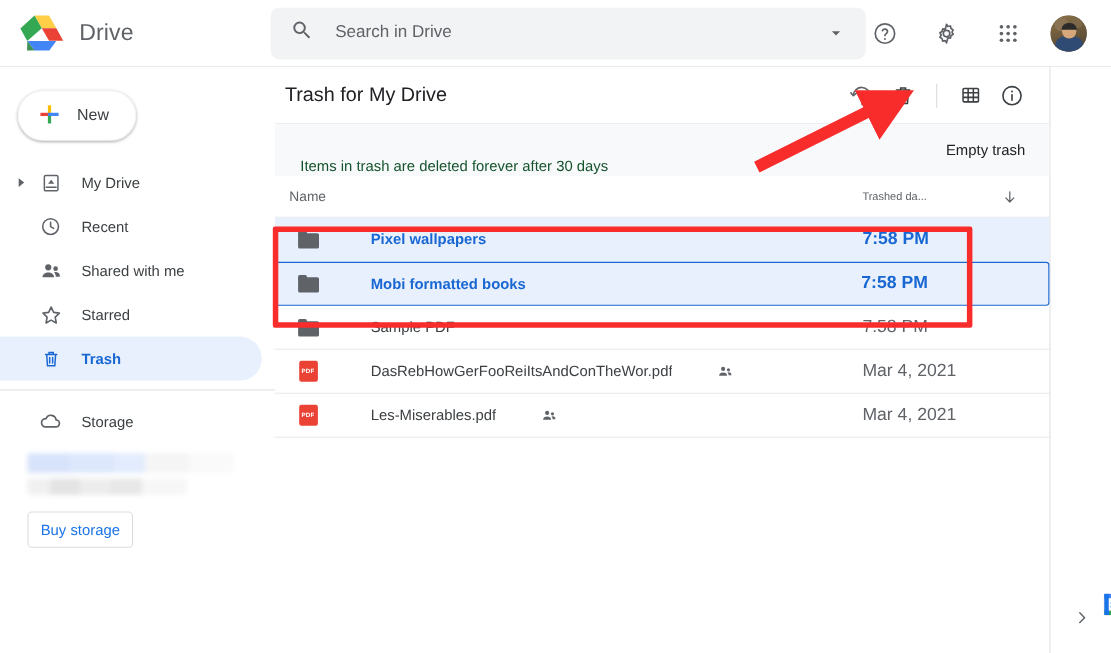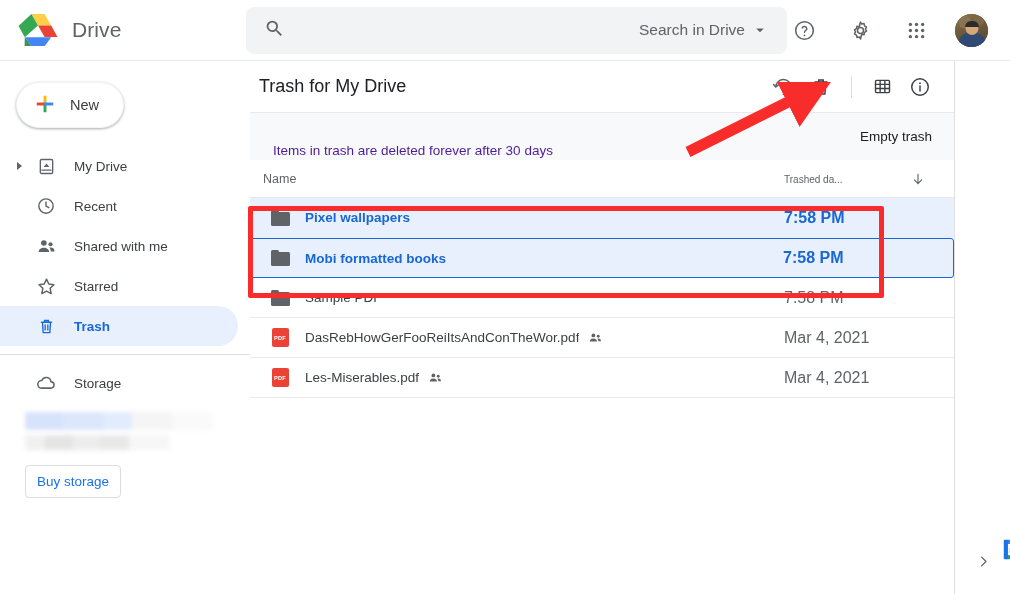--- a/index.html
+++ b/index.html
@@ -26,21 +26,21 @@
   }
 
   .searchwrap {
     width: 558px; height: 47px; background: #f1f3f4; border-radius: 8px;
     display: flex; align-items: center; padding: 0 12px 0 18px;
     margin-left: 3px;
   }
   .search-input {
     flex: 1; border: none; outline: none; background: transparent;
     font-size: 15.5px; color: #3c4043;
-    font-family: "Liberation Sans", sans-serif; padding-left: 20px; text-align: right;
+    font-family: "Liberation Sans", sans-serif; padding-left: 20px;
   }
   .search-input::placeholder { color: #5f6368; }
   .searchwrap svg { flex: 0 0 auto; }
   .search-caret { padding: 6px; border-radius: 50%; cursor: pointer; display:flex; }
 
   .top-actions {
     display: flex; align-items: center; gap: 22px;
     margin-left: auto; padding-right: 22px;
   }
   .icon-btn {
@@ -123,21 +123,21 @@
   }
   .page-title { font-size: 18px; color: #202124; font-weight: 400; }
   .head-actions { margin-left: auto; display: flex; align-items: center; gap: 4px; }
   .vdiv { width: 1px; height: 22px; background: #dadce0; margin: 0 9px; }
 
   .banner {
     margin: 0; height: 48px; background: #f8f9fa;
     display: flex; align-items: center; padding: 0 22px 0 23px;
     border-bottom: 1px solid #fff;
   }
-  .banner-text { font-size: 13.5px; color: #4c1d95; margin-top: 28px; }
+  .banner-text { font-size: 13.5px; color: #14532d; margin-top: 28px; }
   .empty-trash {
     margin-left: auto; font-size: 13.5px; color: #202124; font-weight: 500;
     cursor: pointer; background: none; border: none;
     font-family: "Liberation Sans", sans-serif;
   }
 
   .col-head {
     display: flex; align-items: center; height: 37px;
     padding: 0 22px 0 13px; border-bottom: 1px solid #e8eaed;
   }
@@ -146,20 +146,21 @@
     font-size: 10px; color: #5f6368; font-weight: 500;
     margin-left: auto; width: 120px;
   }
   .col-sort { width: 28px; display: flex; justify-content: center; color: #5f6368; }
 
   .rows { position: relative; }
   .row {
     display: flex; align-items: center; height: 40px;
     padding: 0 22px 0 13px; cursor: pointer; position: relative;
     border-bottom: 1px solid #e8eaed;
+    gap: 32px;
   }
   .row.selected { background: #e8f0fe; border-bottom: 1px solid transparent; }
   .row.focused { border: 1px solid #1967d2; border-radius: 3px;
     height: 40px; padding-left: 12px; align-items: center; }
   .row .ricon { width: 34px; display: flex; align-items: center; justify-content: center; }
   .row .rname {
     font-size: 13.5px; color: #3c4043; margin-left: 8px;
     white-space: nowrap; overflow: hidden;
   }
   .row.selected .rname { color: #1967d2; font-weight: 700; }

